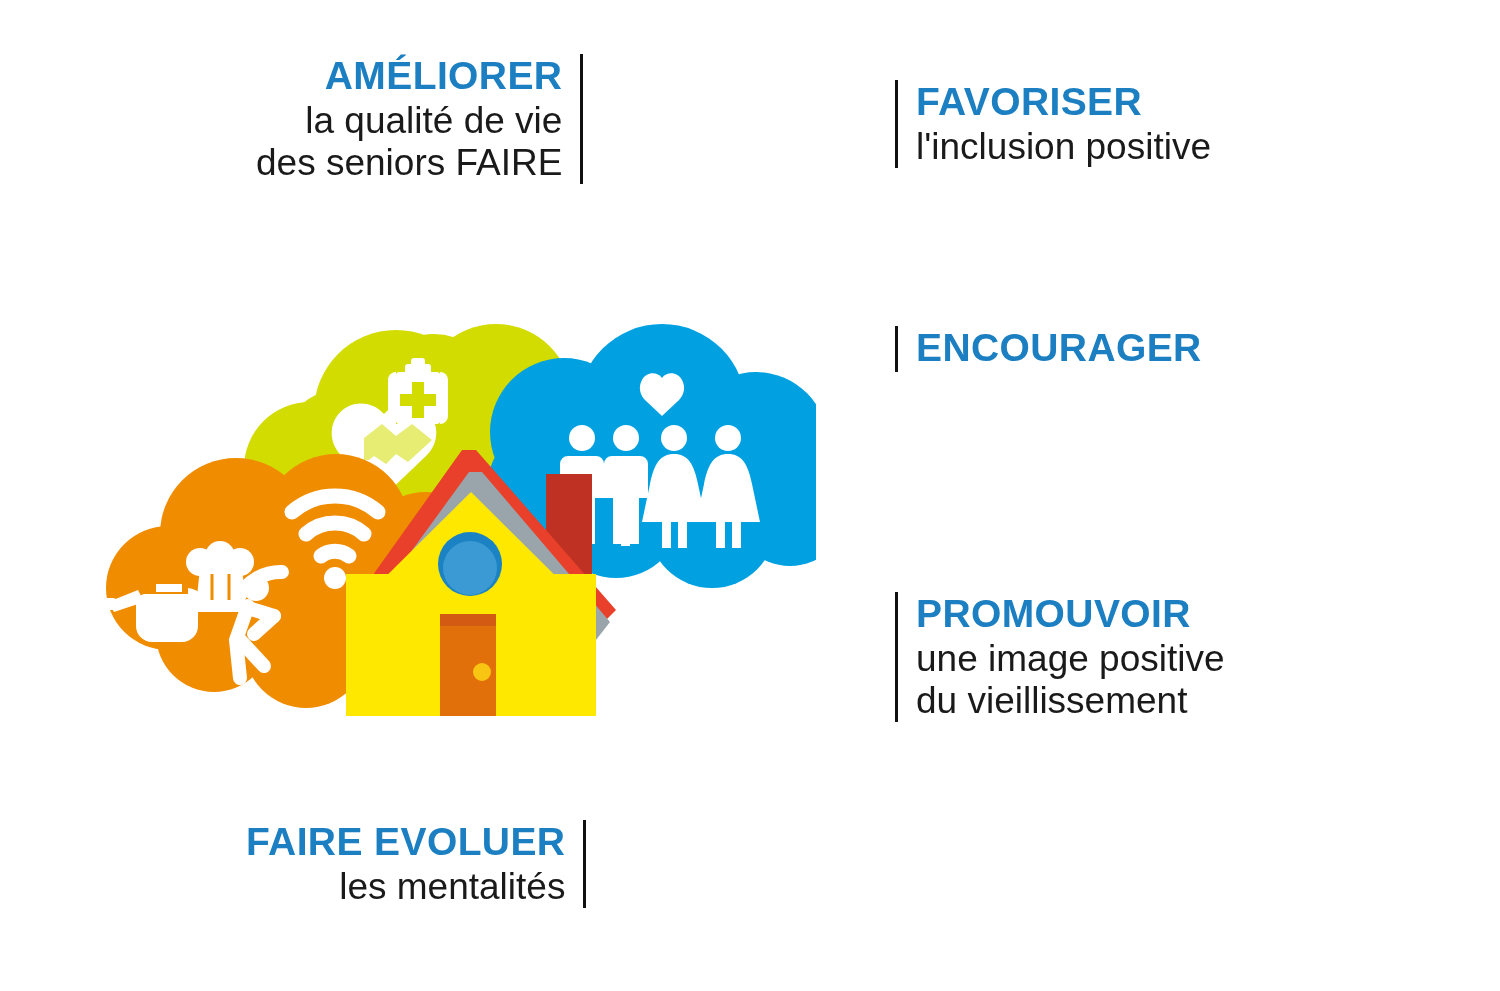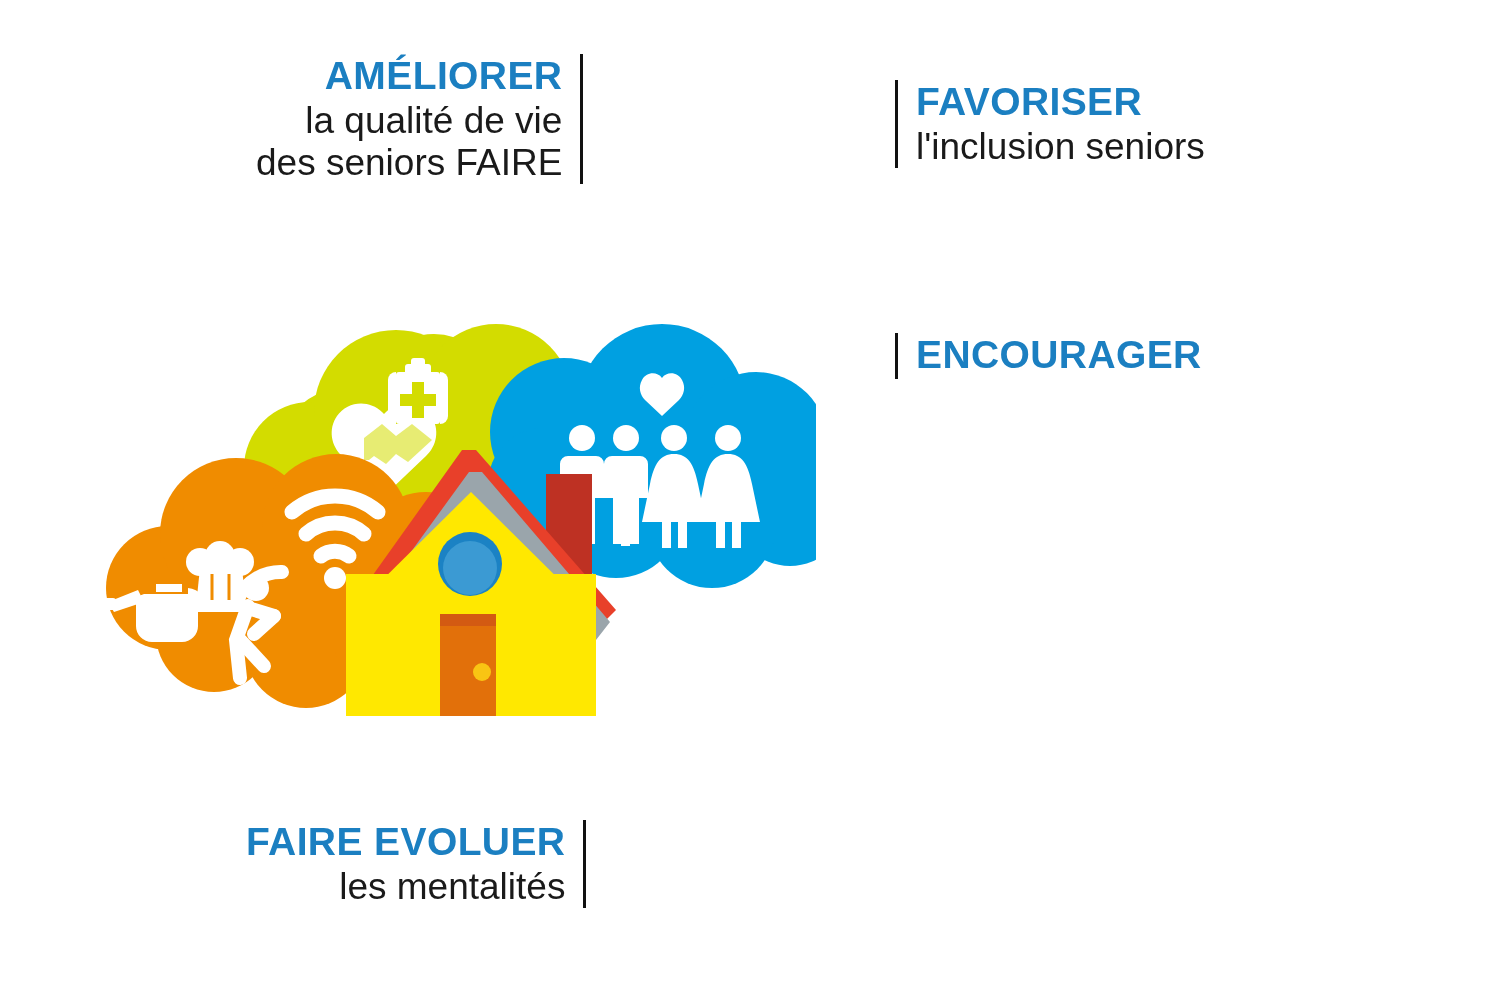--- a/index.html
+++ b/index.html
@@ -56,21 +56,21 @@
     white-space: pre-line;
   }
   .align-right .headline,
   .align-right .subline { text-align: right; }
   .align-left  .headline,
   .align-left  .subline { text-align: left; }
 
   
   #callout-ameliorer   { left: 256px;  top: 54px;  }
   #callout-favoriser   { left: 862px;  top: 80px;  }
-  #callout-encourager  { left: 862px;  top: 333px; }
+  #callout-encourager  { left: 862px;  top: 326px; }
   #callout-promouvoir  { left: 862px;  top: 592px; }
   #callout-faire       { left: 246px;  top: 820px; }
 
   
   #illustration {
     position: absolute;
     left: 96px;
     top: 316px;
     width: 720px;
     height: 420px;
@@ -87,32 +87,40 @@
       <div class="headline">AMÉLIORER</div>
       <div class="subline">la qualité de vie
 des seniors FAIRE</div>
     </div>
     <div class="rule"></div>
   </div>
 
   <div class="callout left-rule align-left" id="callout-favoriser">
     <div class="callout-text">
       <div class="headline">FAVORISER</div>
-      <div class="subline">l'inclusion seniors</div>
+      <div class="subline">l'inclusion positive</div>
     </div>
     <div class="rule"></div>
   </div>
 
   <div class="callout left-rule align-left" id="callout-encourager">
     <div class="callout-text">
       <div class="headline">ENCOURAGER</div>
     </div>
     <div class="rule"></div>
   </div>
 
+  <div class="callout left-rule align-left" id="callout-promouvoir">
+    <div class="callout-text">
+      <div class="headline">PROMOUVOIR</div>
+      <div class="subline">une image positive
+du vieillissement</div>
+    </div>
+    <div class="rule"></div>
+  </div>
 
   <div class="callout right-rule align-right" id="callout-faire">
     <div class="callout-text">
       <div class="headline">FAIRE EVOLUER</div>
       <div class="subline">les mentalités</div>
     </div>
     <div class="rule"></div>
   </div>
 
   <div id="illustration">

